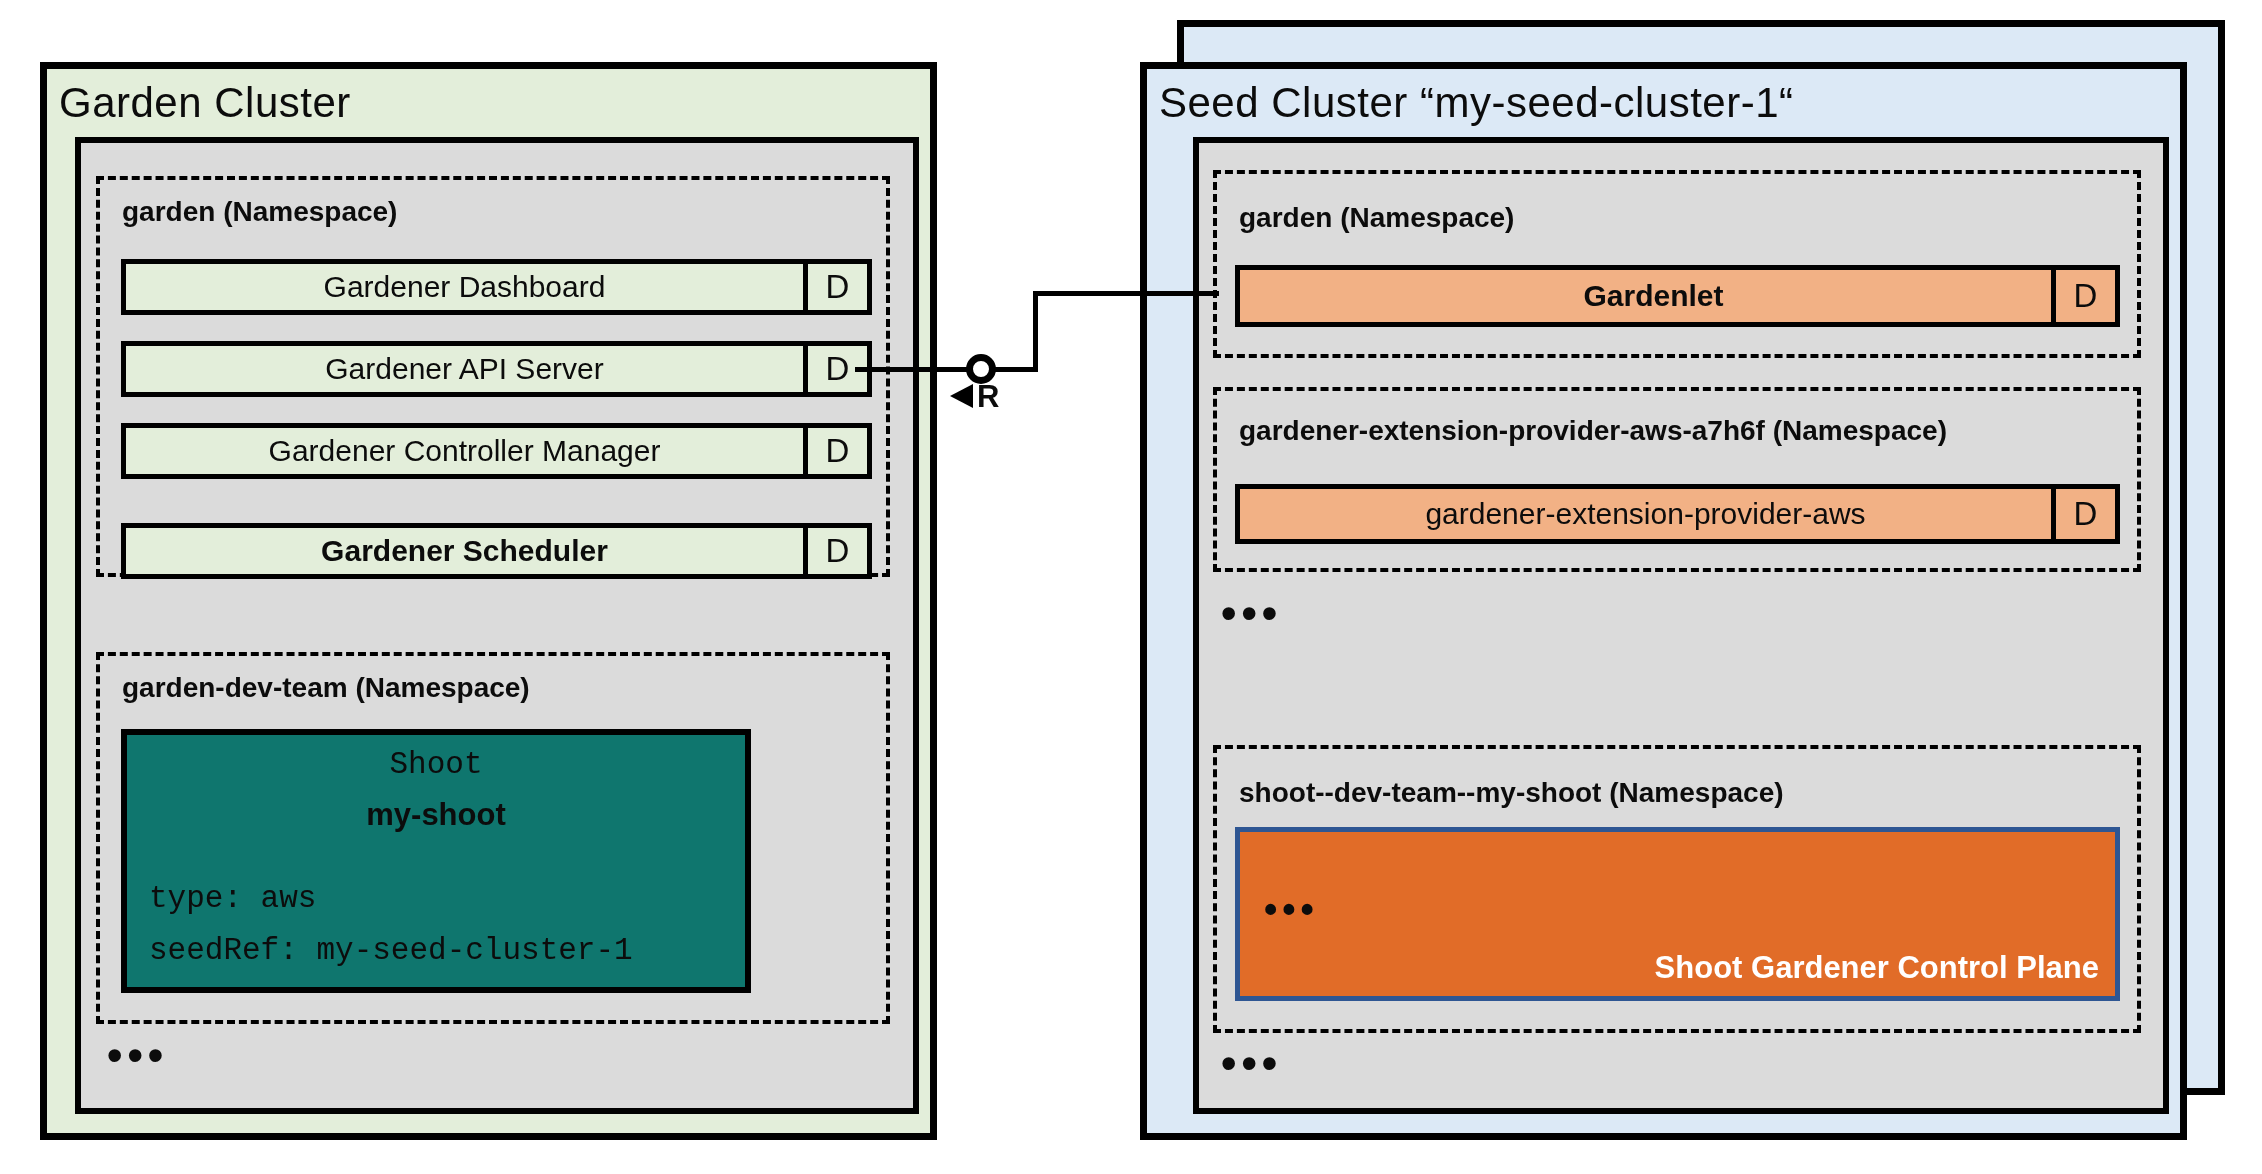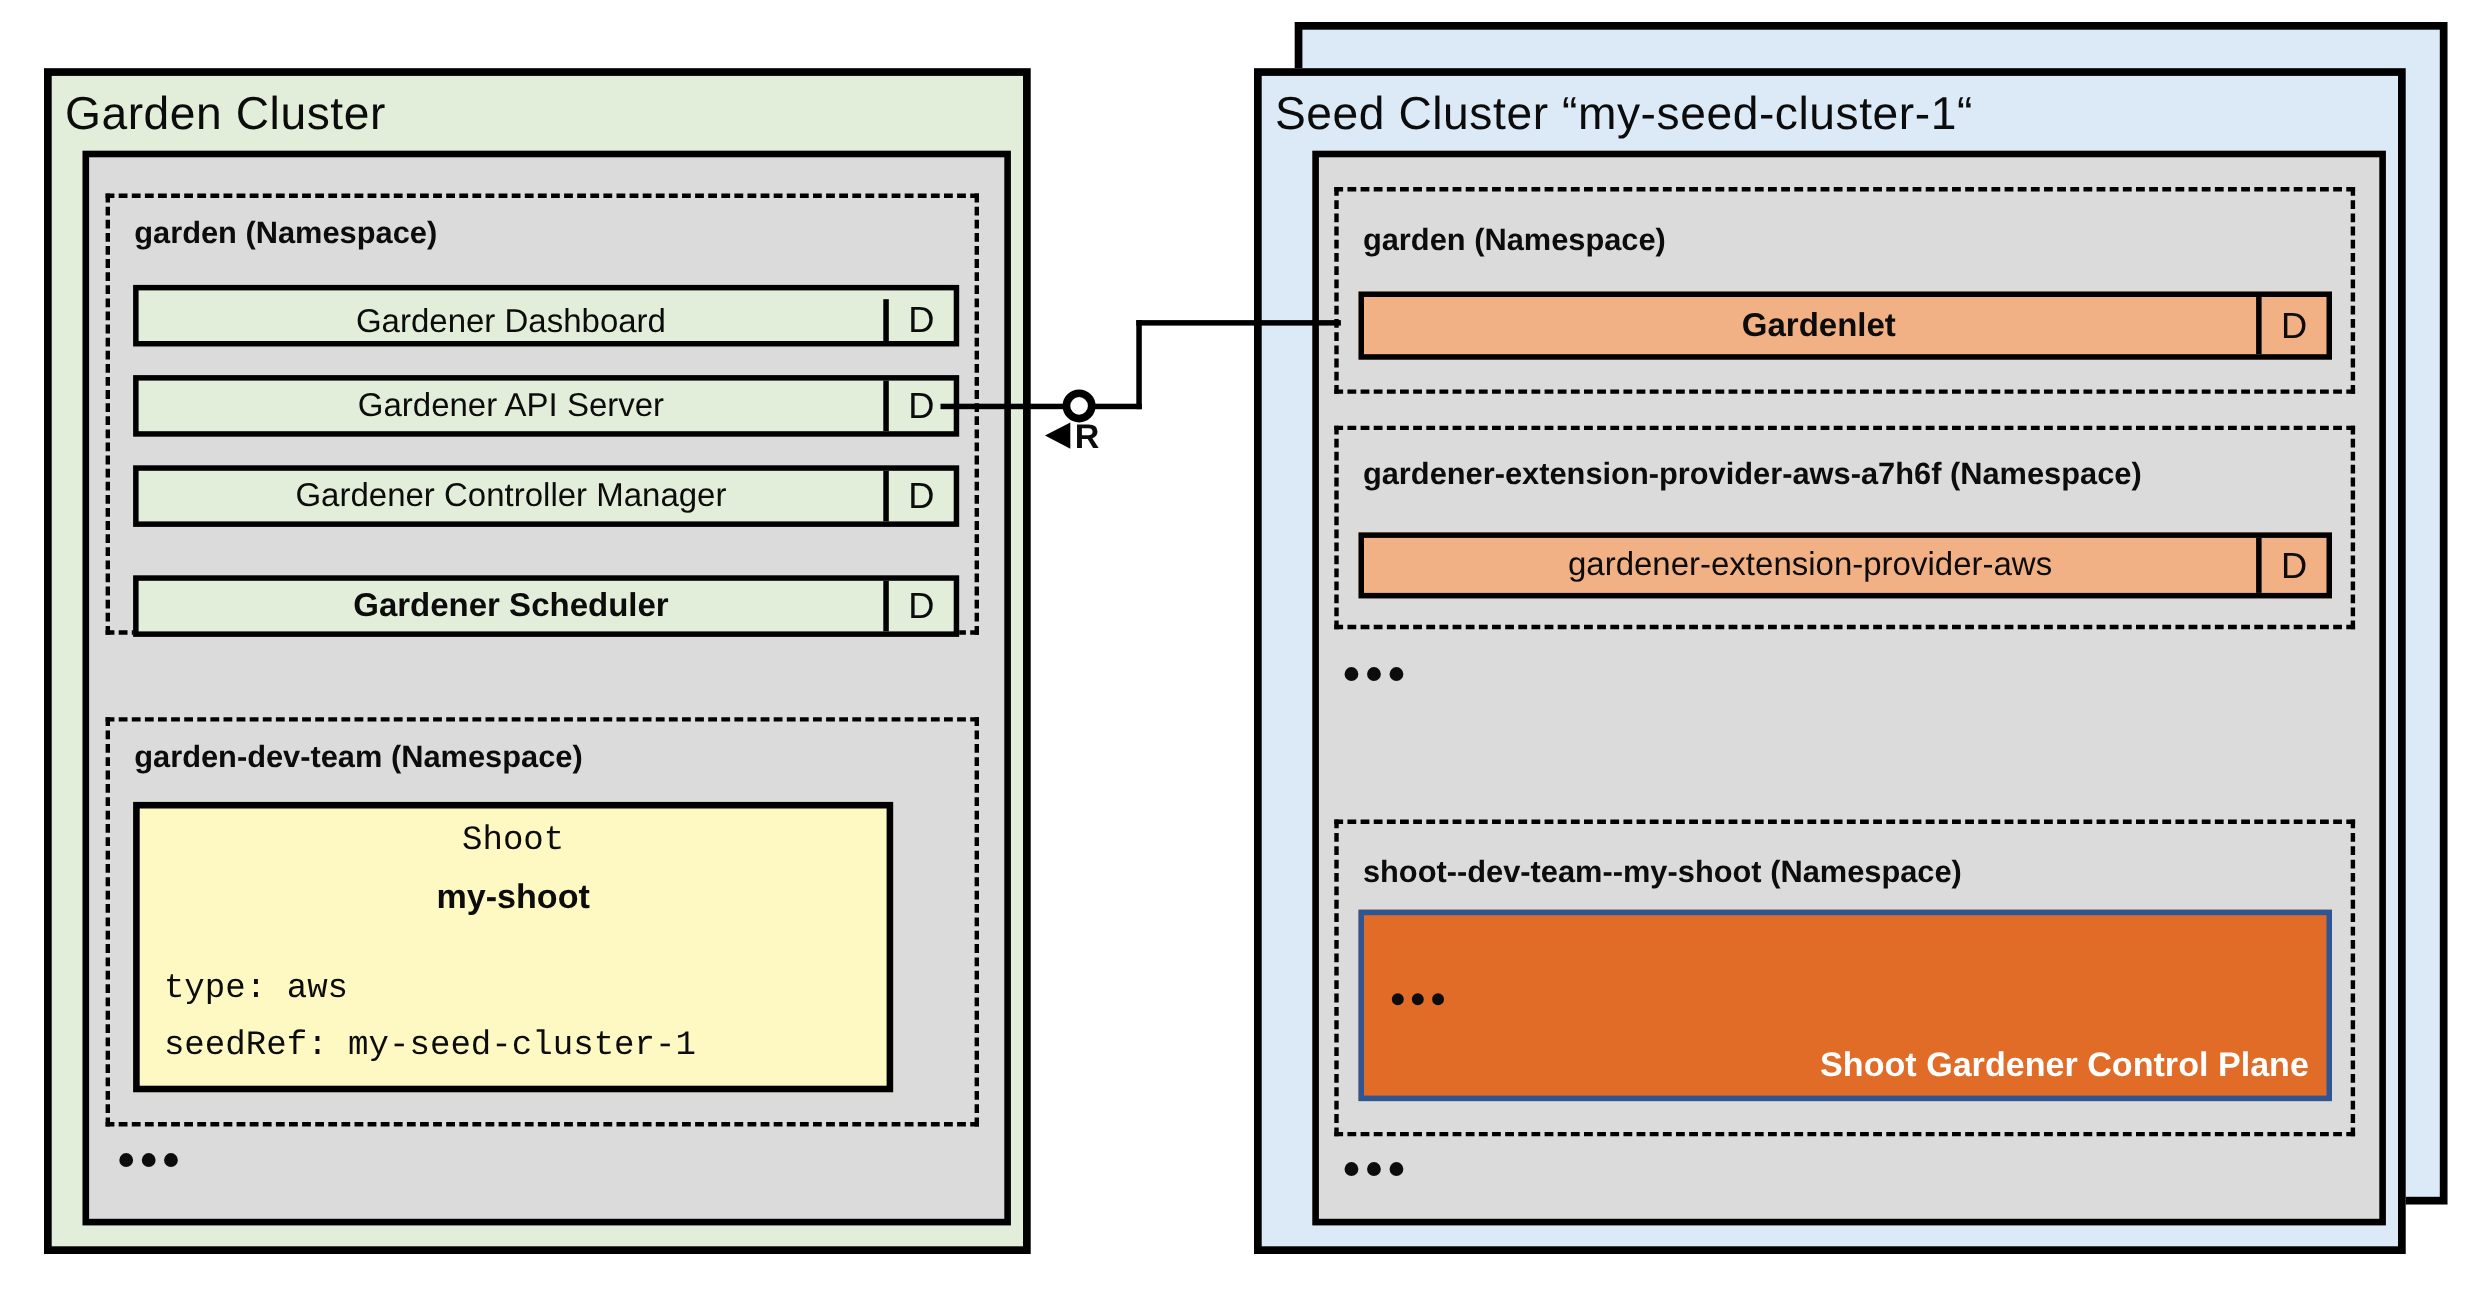--- a/index.html
+++ b/index.html
@@ -35,29 +35,29 @@
   .sc-ns-shoot{left:14px;top:602px;width:928px;height:288px;}
 
   
   .row{position:absolute;display:flex;border:5px solid #000;background:#e3eeda;}
   .row.orange{background:#f2b185;}
   .row-label{flex:1;display:flex;align-items:center;justify-content:center;font-size:30px;white-space:nowrap;}
   .row-label.bold{font-weight:700;}
   .row-badge{width:64px;border-left:5px solid #000;display:flex;align-items:center;justify-content:center;font-size:33px;}
 
   .gc-row{left:21px;width:751px;height:56px;}
-  .gc-row1{top:79px;align-items:flex-end;} .gc-row2{top:161px;} .gc-row3{top:243px;} .gc-row4{top:343px;}
+  .gc-row1{top:79px;} .gc-row2{top:161px;} .gc-row3{top:243px;} .gc-row4{top:343px;}
   .sc-row{left:18px;width:885px;}
   .sc-row-gardenlet{top:91px;height:62px;padding-left:16px;}
   .sc-row-ext{top:93px;height:60px;}
 
   
   .shoot-box{
-    position:absolute;left:21px;top:73px;width:691px;height:264px;
-    background:#fef9c3;border:6px solid #000;
+    position:absolute;left:21px;top:73px;width:630px;height:264px;
+    background:#0f766e;border:6px solid #000;
   }
   .shoot-kind{position:absolute;left:0;right:0;top:12px;text-align:center;font-family:"Liberation Mono",monospace;font-size:31px;}
   .shoot-name{position:absolute;left:0;right:0;top:62px;text-align:center;font-size:31px;font-weight:700;}
   .shoot-line{position:absolute;left:22px;font-family:"Liberation Mono",monospace;font-size:31px;white-space:pre;}
   .shoot-line1{top:146px;} .shoot-line2{top:198px;}
 
   
   .cp-box{
     position:absolute;left:18px;top:78px;width:885px;height:174px;
     background:#e16c28;border:5px solid #2e5693;

